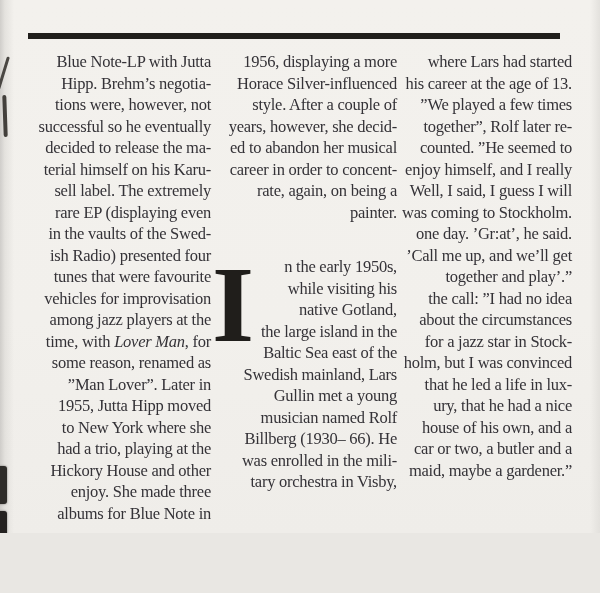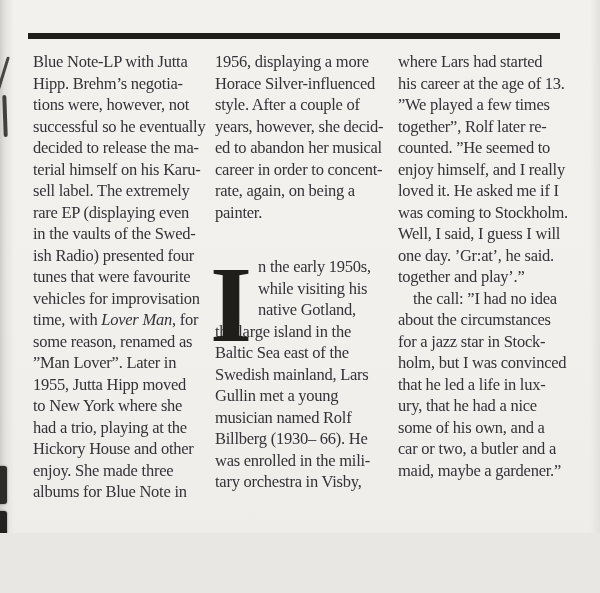--- a/index.html
+++ b/index.html
@@ -5,20 +5,21 @@
   html,body{margin:0;padding:0;}
   body{
     width:600px;height:593px;overflow:hidden;
     font-family:"Liberation Serif", serif;
     background:#e9e7e3;
   }
   .page{
     position:relative;width:600px;height:533px;
     background:linear-gradient(180deg,#f3f1ed 0%,#f2f0ec 60%,#efede9 100%);
     overflow:hidden;
+    text-align:right;
   }
   
   .left-edge{
     position:absolute;left:0;top:0;width:14px;height:593px;
     background:linear-gradient(90deg,#b3b1ae 0%,#d8d6d2 35%,rgba(243,241,237,0) 100%);
     opacity:.55;pointer-events:none;
   }
   .right-edge{
     position:absolute;right:0;top:0;width:10px;height:593px;
     background:linear-gradient(270deg,#e3e1dd 0%,rgba(243,241,237,0) 100%);
@@ -80,20 +81,21 @@
         <div class="line">tions were, however, not</div>
         <div class="line">successful so he eventually</div>
         <div class="line">decided to release the ma-</div>
         <div class="line">terial himself on his Karu-</div>
         <div class="line">sell label. The extremely</div>
         <div class="line">rare EP (displaying even</div>
         <div class="line">in the vaults of the Swed-</div>
         <div class="line">ish Radio) presented four</div>
         <div class="line">tunes that were favourite</div>
         <div class="line">vehicles for improvisation</div>
+        <div class="line">among jazz players at the</div>
       </div>
     <div class="line"><span>time, with </span><em>Lover Man</em><span>, for</span></div>
     <div>
 
     <div class="line">some reason, renamed as</div>
         <div class="line">”Man Lover”. Later in</div>
         <div class="line">1955, Jutta Hipp moved</div>
         <div class="line">to New York where she</div>
         <div class="line">had a trio, playing at the</div>
         <div class="line">Hickory House and other</div>
@@ -136,33 +138,33 @@
 
   <div class="col col3">
     <div>
 
     <div class="line">where Lars had started</div>
         <div class="line">his career at the age of 13.</div>
         <div class="line">”We played a few times</div>
         <div class="line">together”, Rolf later re-</div>
         <div class="line">counted. ”He seemed to</div>
         <div class="line">enjoy himself, and I really</div>
-        <div class="line">loved it. He asked me if I</div>
+        <div class="line">Well, I said, I guess I will</div>
         <div class="line">was coming to Stockholm.</div>
-        <div class="line">Well, I said, I guess I will</div>
         <div class="line">one day. ’Gr:at’, he said.</div>
+        <div class="line">’Call me up, and we’ll get</div>
         <div class="line">together and play’.”</div>
       </div>
     <div class="indent-first">
 
         <div class="line">the call: ”I had no idea</div>
         <div class="line">about the circumstances</div>
         <div class="line">for a jazz star in Stock-</div>
         <div class="line">holm, but I was convinced</div>
         <div class="line">that he led a life in lux-</div>
         <div class="line">ury, that he had a nice</div>
-        <div class="line">some of his own, and a</div>
+        <div class="line">house of his own, and a</div>
         <div class="line">car or two, a butler and a</div>
         <div class="line">maid, maybe a gardener.”</div>
       </div>
   </div>
 
 </div>
 
 </body></html>

